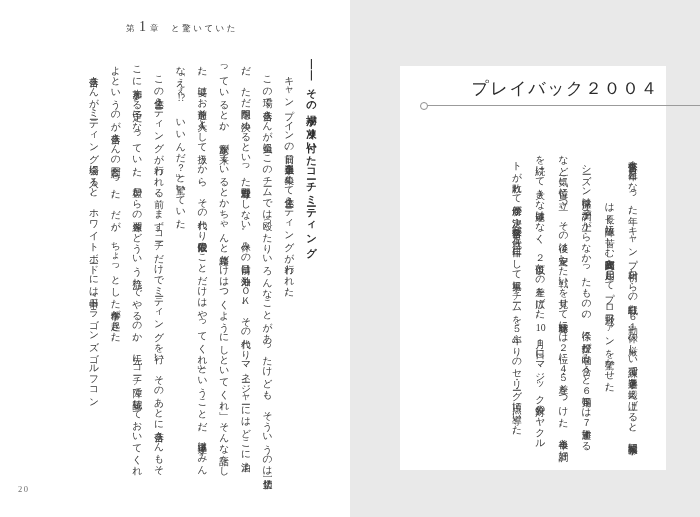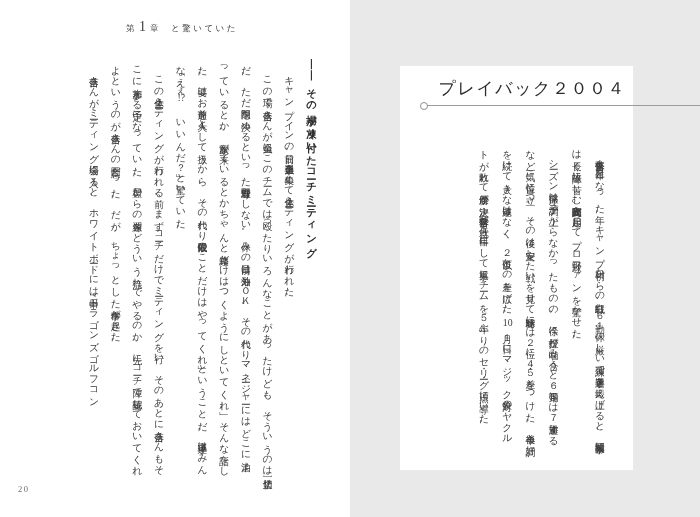--- a/index.html
+++ b/index.html
@@ -82,22 +82,23 @@
   
   .right-page {
     position: absolute;
     left: 350px; top: 0;
     width: 350px; height: 517px;
     background: #e9e9e9;
   }
   .playback-box {
     position: absolute;
     left: 50px; top: 66px;
-    width: 233px; height: 404px;
+    width: 266px; height: 404px;
     background: #ffffff;
+    text-align: center;
   }
   .playback-title {
     position: absolute;
     top: 11px; right: 7px;
     font-family: "Liberation Sans", "DejaVu Sans", sans-serif;
     font-size: 17px;
     font-weight: 500;
     letter-spacing: 1.5px;
     color: #2b2b2b;
     white-space: nowrap;

